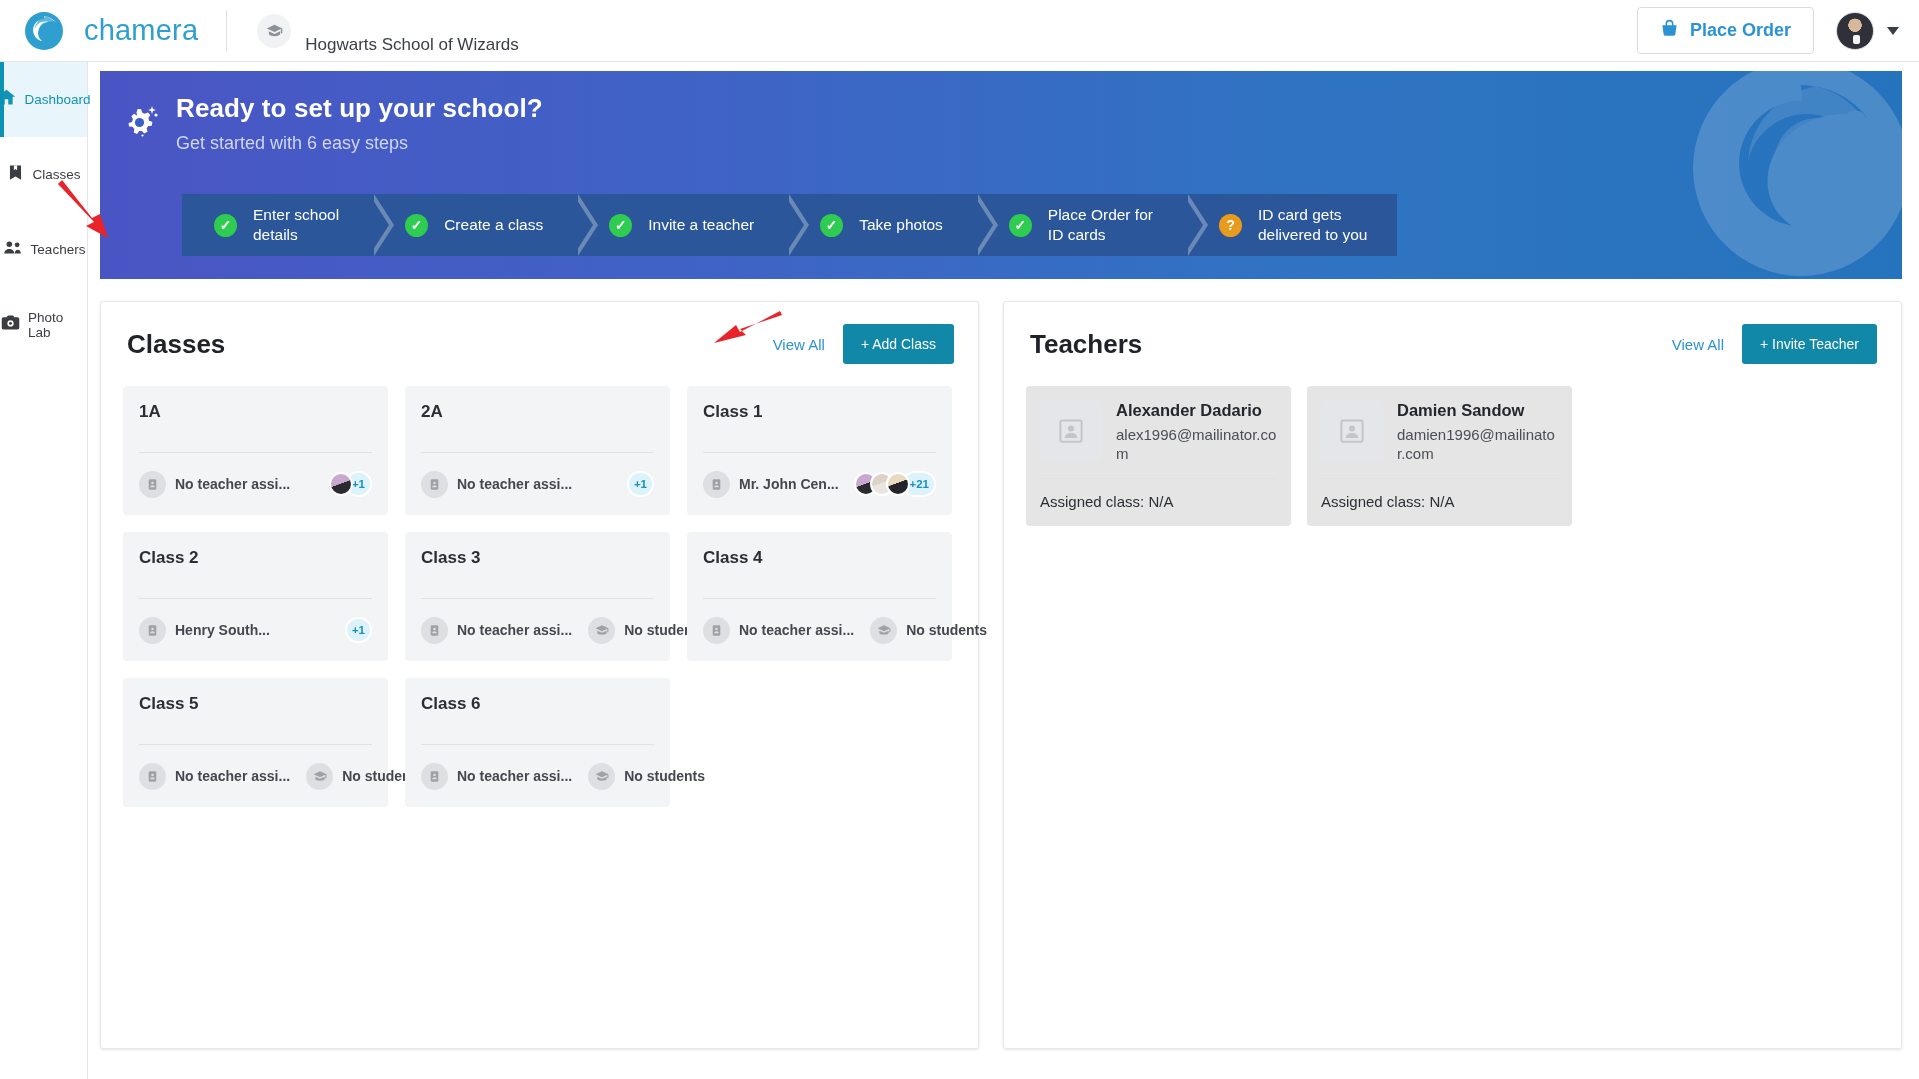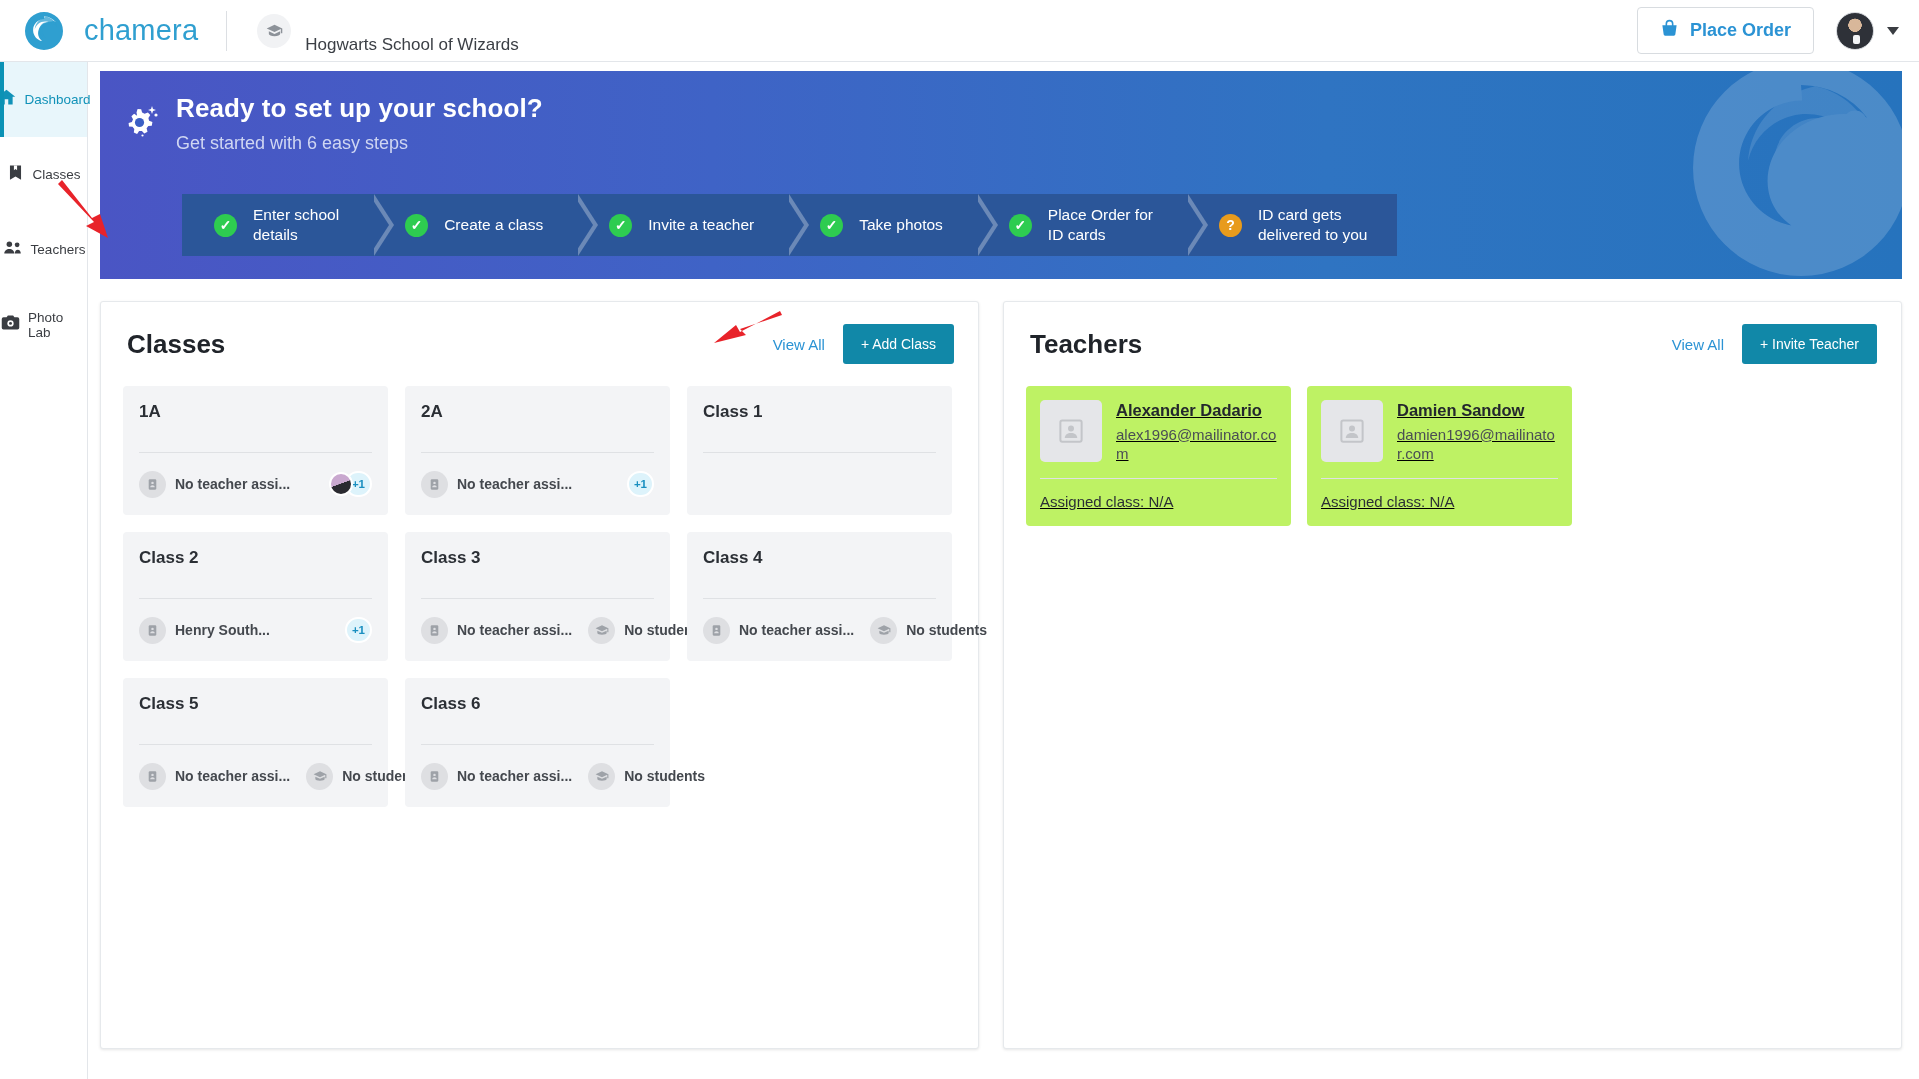--- a/index.html
+++ b/index.html
@@ -159,23 +159,22 @@
   .plus-badge {
     min-width: 26px; height: 26px; padding: 0 5px; border-radius: 13px;
     background: #ddf3fb; border: 2px solid #fff; margin-left: -8px;
     display: flex; align-items: center; justify-content: center;
     font-size: 11.5px; color: #1a8fc0;
   }
 
   
   .teacher-grid { display: flex; flex-wrap: wrap; gap: 16px; padding: 22px 0 0 22px; }
   .teacher-card {
-    width: 265px; background: #bef264; border-radius: 4px; padding: 14px 14px 0 14px;
+    width: 265px; background: #e5e5e5; border-radius: 4px; padding: 14px 14px 0 14px;
     cursor: pointer;
-    text-decoration: underline;
   }
   .teacher-top { display: flex; gap: 14px; }
   .teacher-ph {
     width: 62px; height: 62px; border-radius: 5px; background: #e5e6e9; flex: 0 0 62px;
     display: flex; align-items: center; justify-content: center;
   }
   .teacher-name { font-size: 16.5px; color: #23272d; font-weight: bold; line-height: 1.25; }
   .teacher-email { font-size: 15px; color: #4a4e54; margin-top: 4px; line-height: 1.3; word-break: break-all; }
   .teacher-div { height: 1px; background: #dfe1e4; margin-top: 14px; }
   .teacher-assigned { font-size: 15px; color: #2b2f35; padding: 14px 0 16px 0; }
@@ -369,20 +368,38 @@
               </div>
               <div class="stack">
                 <span class="plus-badge">+1</span>
               </div>
             </div>
           </div>
 
           <div class="class-card">
             <div class="class-name">Class 1</div>
             <div class="class-div"></div>
+            <div class="class-foot">
+              <div class="meta">
+                <span class="meta-icon">
+                  <svg viewBox="0 0 24 24" width="13" height="13" fill="#9ea2a8">
+                      <rect x="5" y="2.5" width="14" height="19" rx="2"></rect>
+                      <circle cx="12" cy="9" r="2.3" fill="#dedfe2"></circle>
+                      <path d="M7.8 17c0-2.2 1.9-3.6 4.2-3.6s4.2 1.4 4.2 3.6H7.8z" fill="#dedfe2"></path>
+                    </svg>
+                </span>
+                <span class="meta-text">Mr. John Cen...</span>
+              </div>
+              <div class="stack">
+                <span class="pic p1"></span>
+                <span class="pic p2"></span>
+                <span class="pic p3"></span>
+                <span class="plus-badge">+21</span>
+              </div>
+            </div>
           </div>
 
           <div class="class-card">
             <div class="class-name">Class 2</div>
             <div class="class-div"></div>
             <div class="class-foot">
               <div class="meta">
                 <span class="meta-icon">
                   <svg viewBox="0 0 24 24" width="13" height="13" fill="#9ea2a8">
                       <rect x="5" y="2.5" width="14" height="19" rx="2"></rect>

